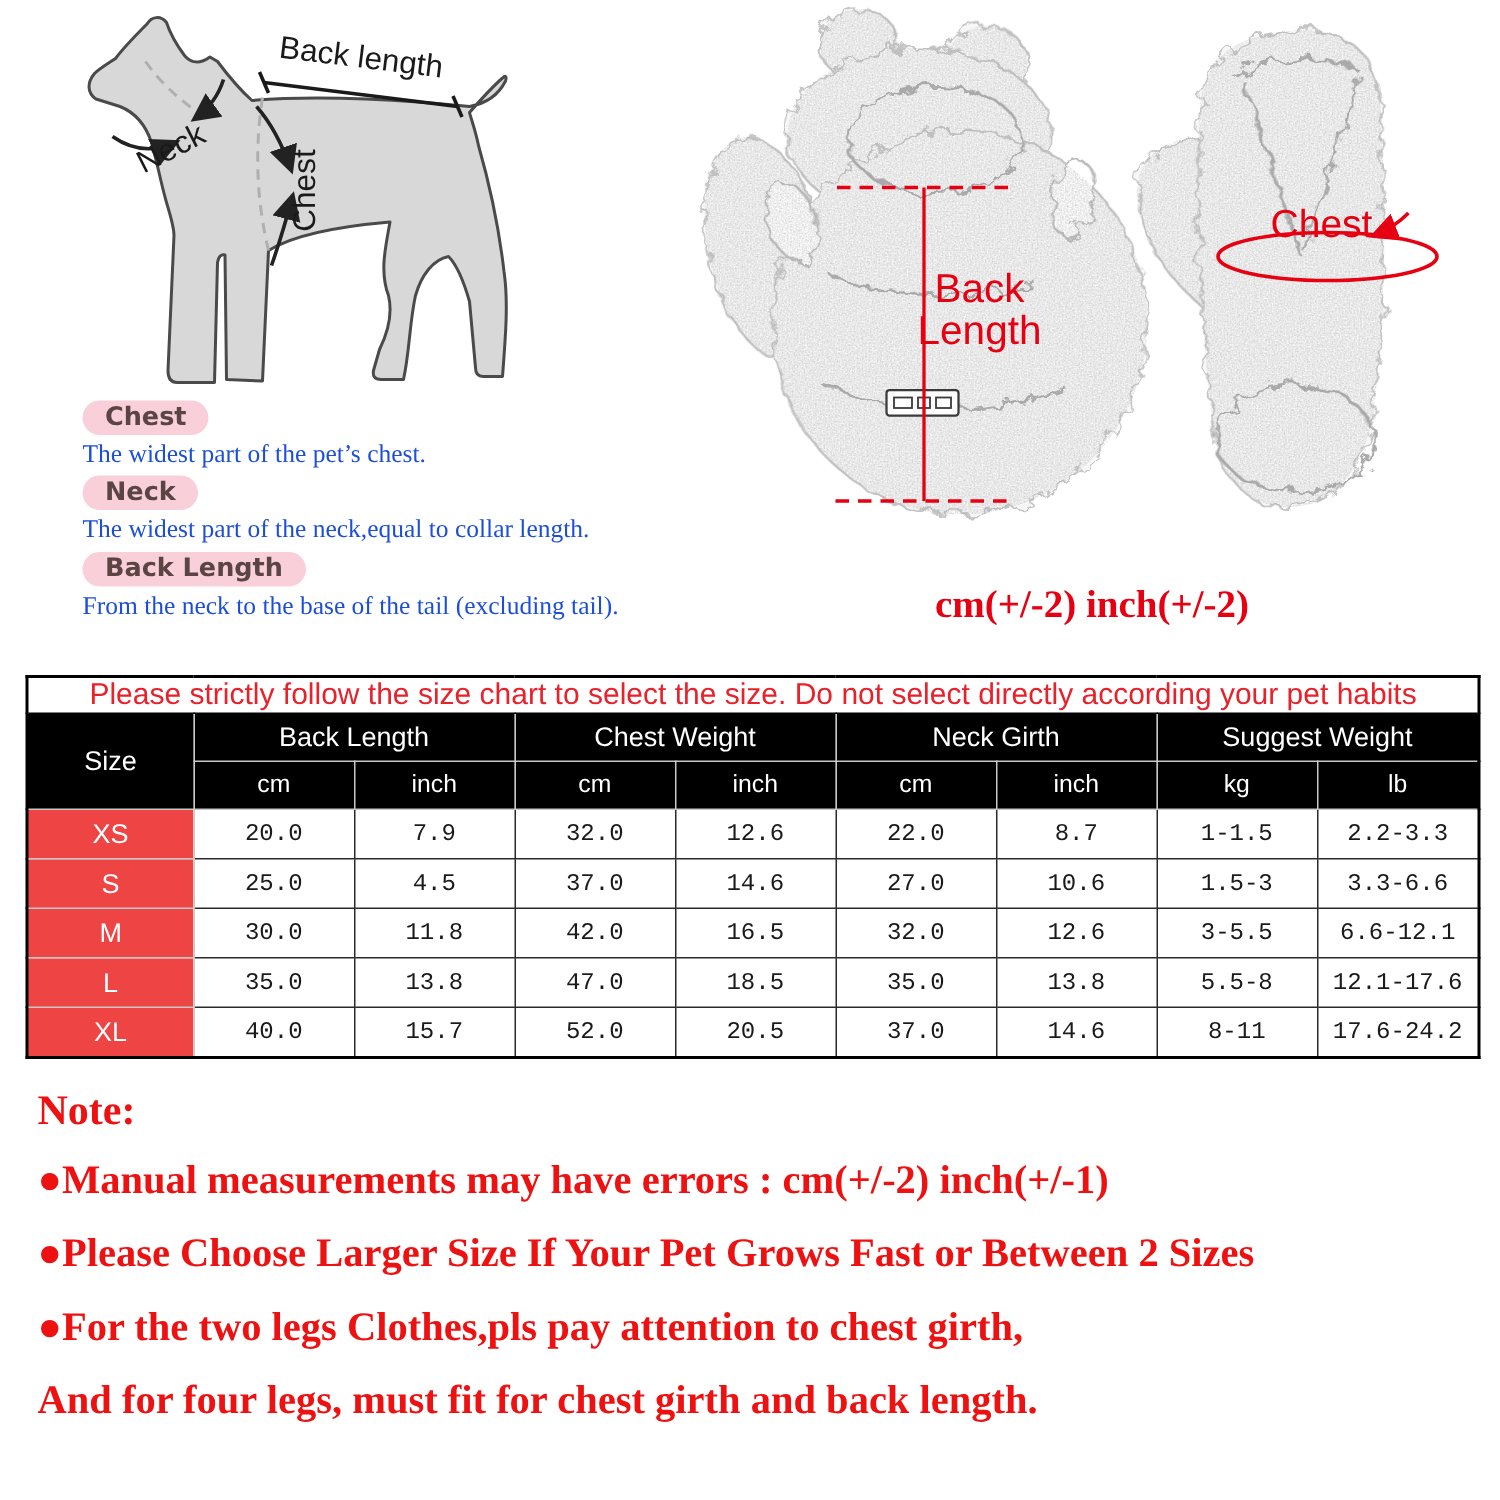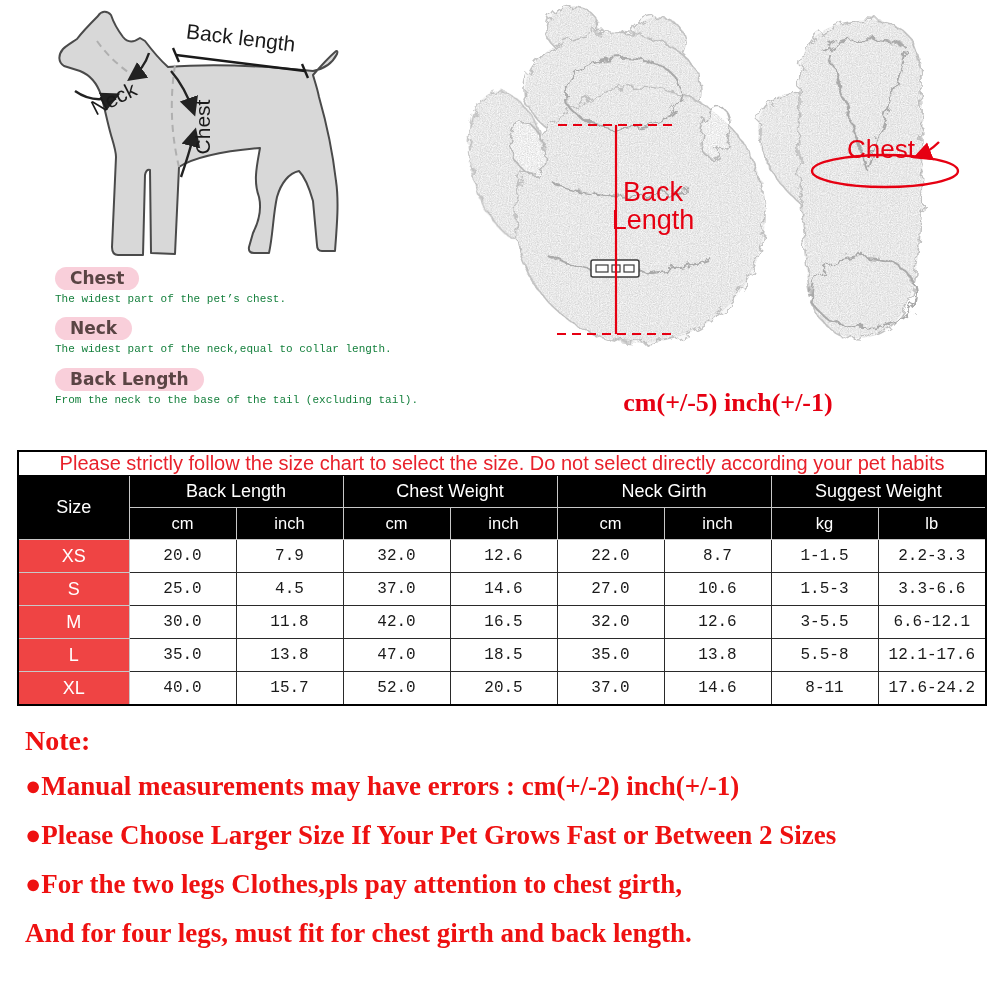--- a/index.html
+++ b/index.html
@@ -4,21 +4,21 @@
 <style>
   html,body{margin:0;padding:0;background:#ffffff;}
   #stage{position:relative;width:1000px;height:1000px;background:#ffffff;overflow:hidden;
          font-family:"Liberation Sans",sans-serif;}
   .abs{position:absolute;}
 
   
   .pill{position:absolute;background:#F9CFDA;color:#5A4444;font-weight:bold;
         font-size:17px;line-height:23px;padding:0 15px;border-radius:13px;
         font-family:"DejaVu Sans",sans-serif;}
-  .def{position:absolute;color:#15803d;font-size:11px;font-family:Liberation Mono, monospace;}
+  .def{position:absolute;color:#1d4ed8;font-size:17px;font-family:Liberation Serif, serif;}
 
   
   .tol{position:absolute;left:563px;top:388px;width:330px;text-align:center;
        color:#E60012;font-family:"Liberation Serif",serif;font-weight:bold;font-size:26px;}
 
   
   table.size{position:absolute;left:17px;top:450px;width:968px;border-collapse:collapse;
              table-layout:fixed;border:2px solid #000;}
   table.size td{text-align:center;vertical-align:middle;padding:0;}
   td.banner{background:#fff;color:#E8212B;font-size:20px;font-weight:400;height:23px;
@@ -171,21 +171,21 @@
     <text x="198" y="201" text-anchor="middle" font-size="27" fill="#E60012" font-family="Liberation Sans,sans-serif">Back</text>
     <text x="198" y="229" text-anchor="middle" font-size="27" fill="#E60012" font-family="Liberation Sans,sans-serif">Length</text>
 
     <g>
       <ellipse cx="430" cy="171" rx="73" ry="16" fill="none" stroke="#E60012" stroke-width="2.4"></ellipse>
       <path d="M484,142 Q474,152 461,157" fill="none" stroke="#E60012" stroke-width="2.4" marker-end="url(#ahr)"></path>
     </g>
     <text x="426" y="158" text-anchor="middle" font-size="26" fill="#E60012" font-family="Liberation Sans,sans-serif">Chest</text>
   </svg>
 
-  <div class="tol">cm(+/-5)  inch(+/-1)</div>
+  <div class="tol">cm(+/-2)  inch(+/-2)</div>
 
   <table class="size">
     <colgroup>
       <col style="width:111px">
       <col style="width:107px">
         <col style="width:107px">
       <col style="width:107px">
         <col style="width:107px">
       <col style="width:107px">
         <col style="width:107px">

